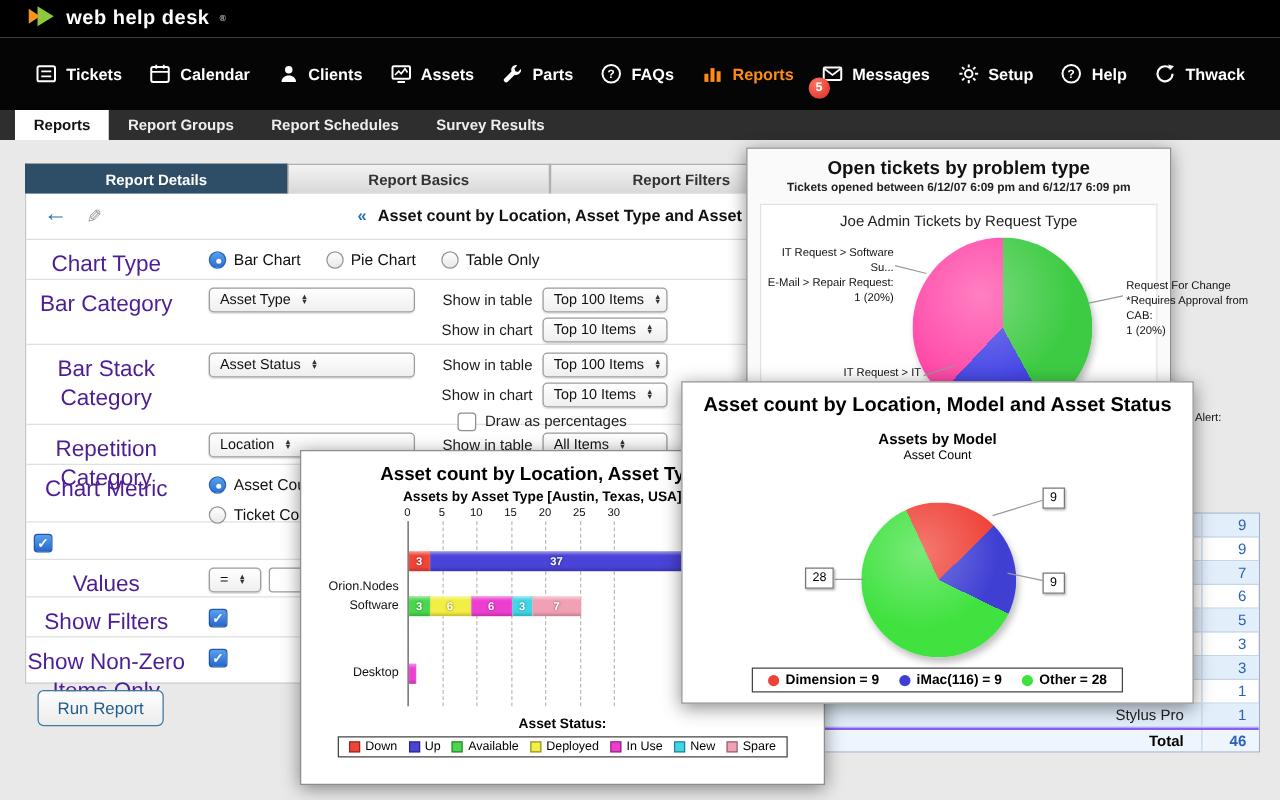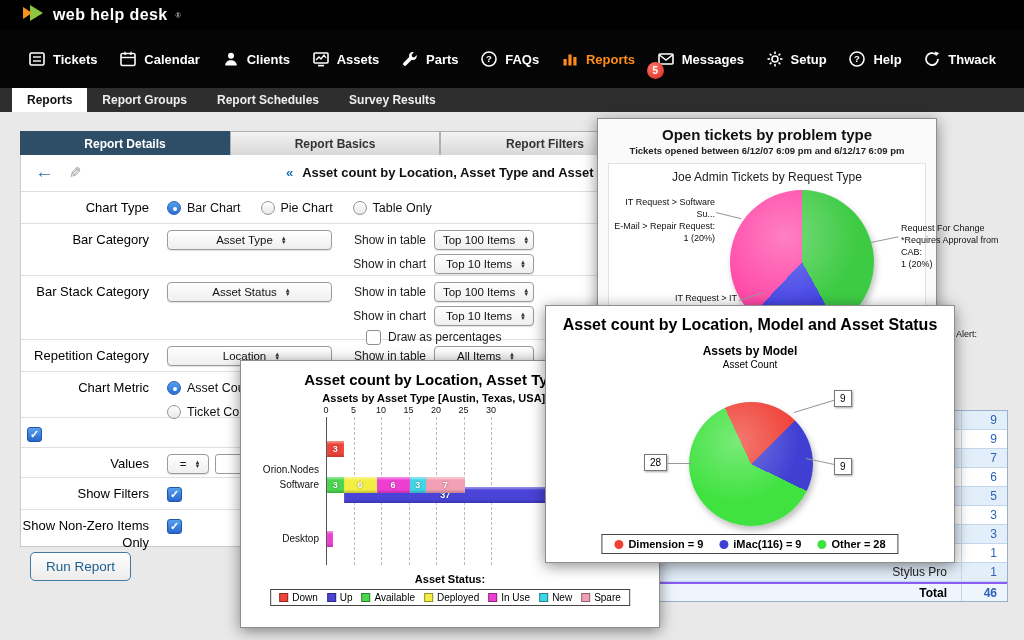--- a/index.html
+++ b/index.html
@@ -26,25 +26,25 @@
 .ftab.active{background:#2e4d66;color:#fff;border-color:#2e4d66}
 .form-body{position:absolute;left:20px;top:155px;width:630px;background:#fff;border:1px solid #c9c9c9;border-top:none;z-index:1}
 .fheader{height:37px;border-bottom:1px solid #ddd;position:relative}
 .back-icon{position:absolute;left:14px;top:6px;color:#2472b2;font-size:19px;font-weight:bold;cursor:pointer}
 .edit-icon{position:absolute;left:48px;top:9px;color:#999;font-size:15px;cursor:pointer;transform:scaleX(-1)}
 .fh-title{position:absolute;left:265px;top:10px;font-size:13px;font-weight:bold;color:#111;white-space:nowrap}
 .fh-title .chev{color:#2472b2;margin-right:9px}
 .frow{display:flex;border-bottom:1px solid #e0e0e0}
 .frow.last{border-bottom:none}
 .h32{height:32px}.h52{height:52px}.h64{height:64px}.h46{height:46px}.h30{height:30px}.h36{height:36px}
-.flabel{width:140px;text-align:right;padding:8px 12px 0 0;font-size:13px;color:#000000;line-height:1.3}
+.flabel{width:140px;text-align:center;padding:8px 12px 0 0;font-size:18px;color:#4c1d95;line-height:1.3}
 .fctrl{flex:1;padding:4px 0 0 6px}
 .cline{display:flex;align-items:center;height:24px}
 .cline.short{height:18px}
-.sel{display:inline-flex;align-items:center;justify-content:center;height:20px;border:1px solid #9b9b9b;border-radius:4px;background:linear-gradient(#fff,#efefef);box-shadow:0 1px 1px rgba(0,0,0,.12);font-size:11.5px;color:#111;padding:0 4px 0 8px;cursor:pointer;white-space:nowrap}
+.sel{display:inline-flex;align-items:center;justify-content:flex-start;height:20px;border:1px solid #9b9b9b;border-radius:4px;background:linear-gradient(#fff,#efefef);box-shadow:0 1px 1px rgba(0,0,0,.12);font-size:11.5px;color:#111;padding:0 4px 0 8px;cursor:pointer;white-space:nowrap}
 .sel .arr{display:flex;flex-direction:column;margin-left:8px;font-size:6px;line-height:4.5px;color:#333}
 .w165{width:165px}.w100{width:100px}.w42{width:42px}
 .sp165{width:165px;display:inline-block;flex:none}
 .show-label{width:84px;text-align:right;margin:0 8px 0 10px;font-size:12px;color:#1c1c1c;flex:none}
 .rad{width:14px;height:14px;border-radius:50%;border:1px solid #949494;background:linear-gradient(#fff,#e8e8e8);display:inline-block;position:relative;margin-right:6px;flex:none;cursor:pointer}
 .rad.on{background:linear-gradient(#57a0ec,#2a6fd4);border-color:#2a62b8}
 .rad.on::after{content:"";position:absolute;left:4.5px;top:4.5px;width:4px;height:4px;border-radius:50%;background:#fff}
 .rlab{font-size:12.5px;color:#111;margin-right:20px}
 .cb{width:15px;height:15px;border-radius:3px;border:1px solid #8e8e8e;background:#fff;display:inline-flex;align-items:center;justify-content:center;margin-right:7px;flex:none;cursor:pointer;color:#fff;font-size:11px;font-weight:bold}
 .cb.on{background:linear-gradient(#58a1ee,#2767cd);border-color:#2155a8}
@@ -512,21 +512,21 @@
         <div class="tick-label" style="left: 100px;">20</div>
         <div class="gridline" style="left: 110px;"></div>
         <div class="tick-label" style="left: 127.5px;">25</div>
         <div class="gridline" style="left: 137.5px;"></div>
         <div class="tick-label" style="left: 155px;">30</div>
         <div class="gridline" style="left: 165px;"></div>
         <div class="cat-label" style="top: 36px; margin-top: 21px;">Orion.Nodes</div>
         <div class="seg" style="left: 1px; top: 36px; width: 16.5px; background: rgb(240, 68, 56);">
           <span>3</span>
         </div>
-        <div class="seg" style="left: 17.5px; top: 36px; width: 203.5px; background: rgb(74, 67, 216); margin-top: 46px;">
+        <div class="seg" style="left: 17.5px; top: 36px; width: 203.5px; background: rgb(74, 67, 216);">
           <span>37</span>
         </div>
         <div class="cat-label" style="top: 72px;">Software</div>
         <div class="seg" style="left: 1px; top: 72px; width: 16.5px; background: rgb(73, 216, 77);">
           <span>3</span>
         </div>
         <div class="seg" style="left: 17.5px; top: 72px; width: 33px; background: rgb(242, 238, 67);">
           <span>6</span>
         </div>
         <div class="seg" style="left: 50.5px; top: 72px; width: 33px; background: rgb(238, 62, 210);">

